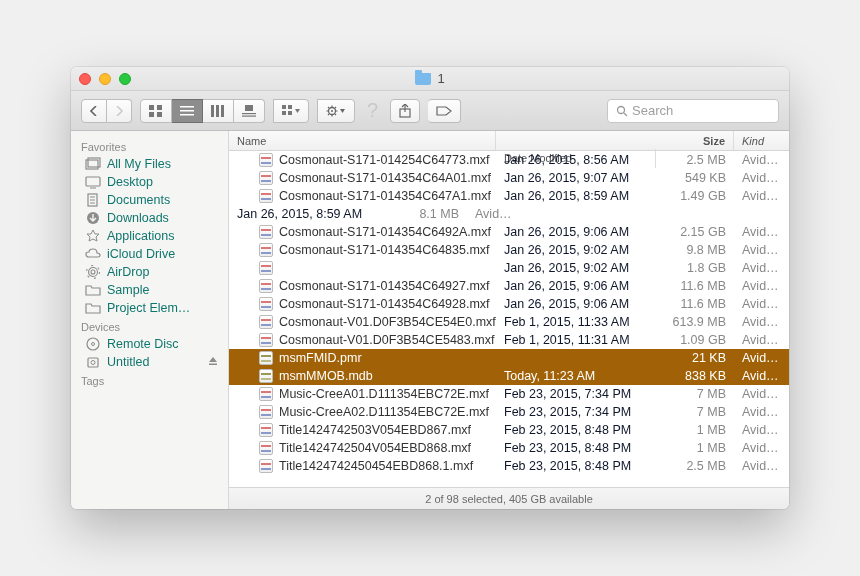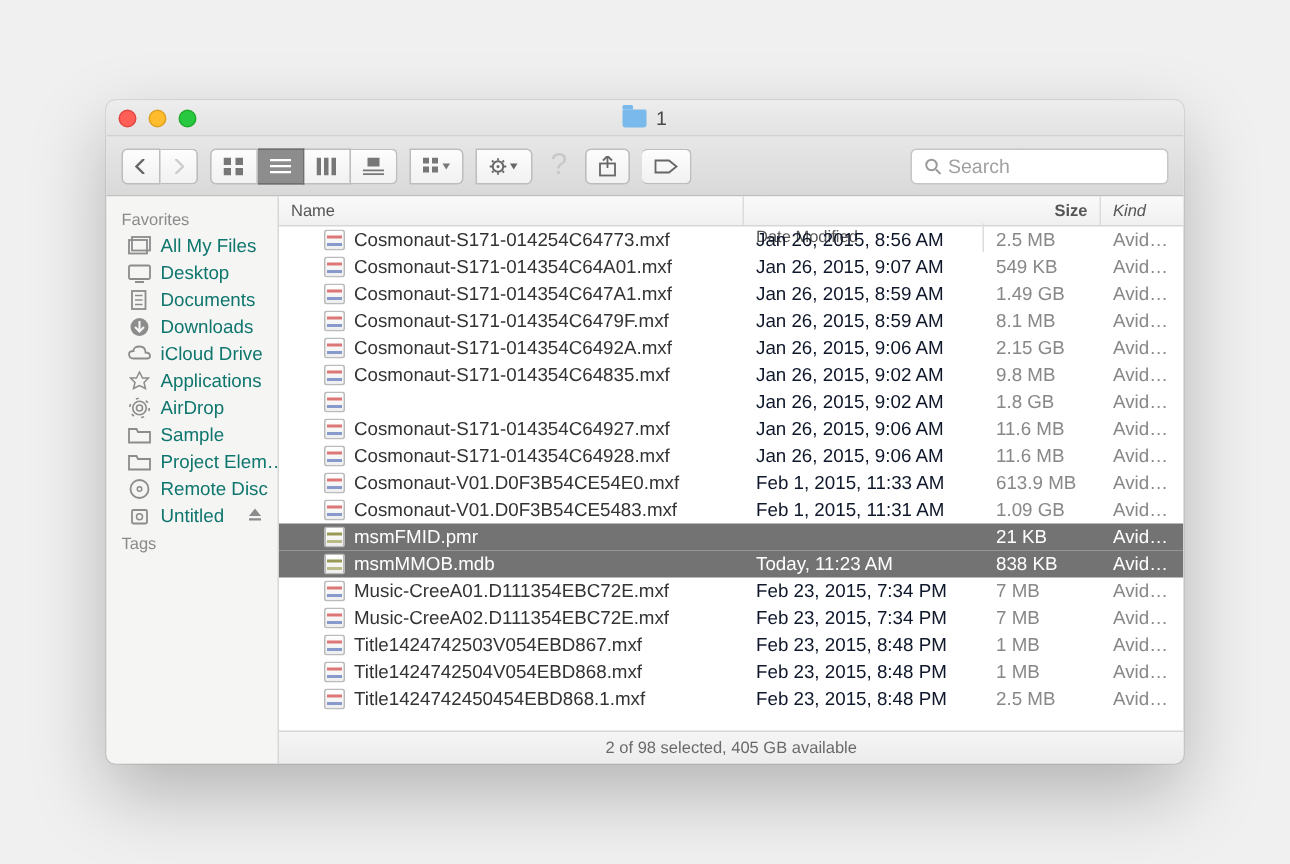--- a/index.html
+++ b/index.html
@@ -84,21 +84,21 @@
     background: #fff;
     display: flex; align-items: center; gap: 4px;
     padding: 0 8px;
     width: 172px;
     color: #a0a0a0;
   }
   .content {
     flex: 1; display: flex; min-height: 0;
   }
   .sidebar {
-    width: 115px;
+    width: 158px;
     background: #f5f5f4;
     border-right: 1px solid #d8d8d8;
     padding: 6px 0;
     overflow-y: auto;
     font-size: 12.5px;
   }
   .sidebar-section-title {
     color: #8a8a8a; font-size: 11px;
     padding: 4px 10px 2px; font-weight: 500;
   }
@@ -134,26 +134,26 @@
   .col-date { width: 160px; margin-top: 35px; }
   .col-size { width: 78px; justify-content: flex-end; font-weight: bold; }
   .col-kind { width: 55px; border-right: none !important; font-style: italic; }
   .rows {
     flex: 1; overflow-y: auto; font-size: 12.5px;
   }
   .row {
     display: flex; align-items: center; height: 18px;
     padding: 0; color: #333;
   }
-  .row.selected { background: #737373; color: #fff; }
+  .row.selected { background: #a16207; color: #fff; }
   .row .cell { padding: 0 8px; white-space: nowrap; overflow: hidden; text-overflow: ellipsis; }
   .row .c-name { flex: 1; display: flex; align-items: center; gap: 6px; padding-left: 30px; }
   .row .c-date { width: 160px; color: #0f172a; }
   .row.selected .c-date, .row.selected .c-size, .row.selected .c-kind { color: #fff; }
-  .row .c-size { width: 78px; text-align: left; color: #888; }
+  .row .c-size { width: 78px; text-align: right; color: #888; }
   .row .c-kind { width: 55px; color: #888; }
   .file-icon {
     width: 14px; height: 14px; flex-shrink: 0;
     background: linear-gradient(#fff, #eee);
     border: 1px solid #bbb; border-radius: 2px;
     position: relative; overflow: hidden;
   }
   .file-icon::after {
     content: ""; position: absolute; left: 1px; right: 1px; top: 3px;
     height: 2px; background: #d77;
@@ -327,33 +327,33 @@
           <span class="sicon">
             <svg width="14" height="14">
               <circle cx="7" cy="7" r="6" fill="#8c8c8c"></circle>
               <path d="M7 3 L7 9 M4 7 L7 10 L10 7" stroke="#f5f5f4" stroke-width="1.4" fill="none"></path>
             </svg>
           </span>
           <span>Downloads</span>
         </div>
         <div class="sidebar-item">
           <span class="sicon">
+            <svg width="14" height="14">
+              <path d="M7 1 L9 5 L13 5 L10 8 L11 12 L7 10 L3 12 L4 8 L1 5 L5 5 Z" fill="none" stroke="#8c8c8c" stroke-width="1"></path>
+            </svg>
+          </span>
+          <span>Applications</span>
+        </div>
+        <div class="sidebar-item">
+          <span class="sicon">
             <svg width="16" height="12">
               <path d="M4 9 Q1 9 1 6 Q1 4 4 4 Q4 1 8 1 Q12 1 12 5 Q15 5 15 7.5 Q15 9 13 9 Z" fill="none" stroke="#8c8c8c" stroke-width="1.2"></path>
             </svg>
           </span>
           <span>iCloud Drive</span>
-        </div>
-        <div class="sidebar-item">
-          <span class="sicon">
-            <svg width="14" height="14">
-              <path d="M7 1 L9 5 L13 5 L10 8 L11 12 L7 10 L3 12 L4 8 L1 5 L5 5 Z" fill="none" stroke="#8c8c8c" stroke-width="1"></path>
-            </svg>
-          </span>
-          <span>Applications</span>
         </div>
         <div class="sidebar-item">
           <span class="sicon">
             <svg width="14" height="14">
               <circle cx="7" cy="7" r="2" fill="none" stroke="#8c8c8c" stroke-width="1.1"></circle>
               <circle cx="7" cy="7" r="4.5" fill="none" stroke="#8c8c8c" stroke-width="1.1"></circle>
               <circle cx="7" cy="7" r="6.5" fill="none" stroke="#8c8c8c" stroke-width="1.1" stroke-dasharray="2 5"></circle>
             </svg>
           </span>
           <span>AirDrop</span>
@@ -367,20 +367,21 @@
           <span>Sample</span>
         </div>
         <div class="sidebar-item">
           <span class="sicon">
             <svg width="16" height="12">
               <path d="M1 2 L6 2 L7 4 L15 4 L15 11 L1 11 Z" fill="none" stroke="#8c8c8c" stroke-width="1.2"></path>
             </svg>
           </span>
           <span>Project Elem…</span>
         </div>
+        <div class="sidebar-section-title">Devices</div>
         <div class="sidebar-item">
           <span class="sicon">
             <svg width="14" height="14">
               <circle cx="7" cy="7" r="6" fill="none" stroke="#8c8c8c" stroke-width="1.2"></circle>
               <circle cx="7" cy="7" r="1.5" fill="none" stroke="#8c8c8c" stroke-width="1"></circle>
             </svg>
           </span>
           <span>Remote Disc</span>
         </div>
         <div class="sidebar-item">
@@ -428,24 +429,20 @@
           <div class="row">
             <div class="cell c-name">
               <span class="file-icon"></span>
               <span>Cosmonaut-S171-014354C647A1.mxf</span>
             </div>
             <div class="cell c-date">Jan 26, 2015, 8:59 AM</div>
             <div class="cell c-size">1.49 GB</div>
             <div class="cell c-kind">AvidM…</div>
           </div>
           <div class="row">
-            <div class="cell c-name">
-              <span class="file-icon"></span>
-              <span>Cosmonaut-S171-014354C6479F.mxf</span>
-            </div>
             <div class="cell c-date">Jan 26, 2015, 8:59 AM</div>
             <div class="cell c-size">8.1 MB</div>
             <div class="cell c-kind">AvidM…</div>
           </div>
           <div class="row">
             <div class="cell c-name">
               <span class="file-icon"></span>
               <span>Cosmonaut-S171-014354C6492A.mxf</span>
             </div>
             <div class="cell c-date">Jan 26, 2015, 9:06 AM</div>

